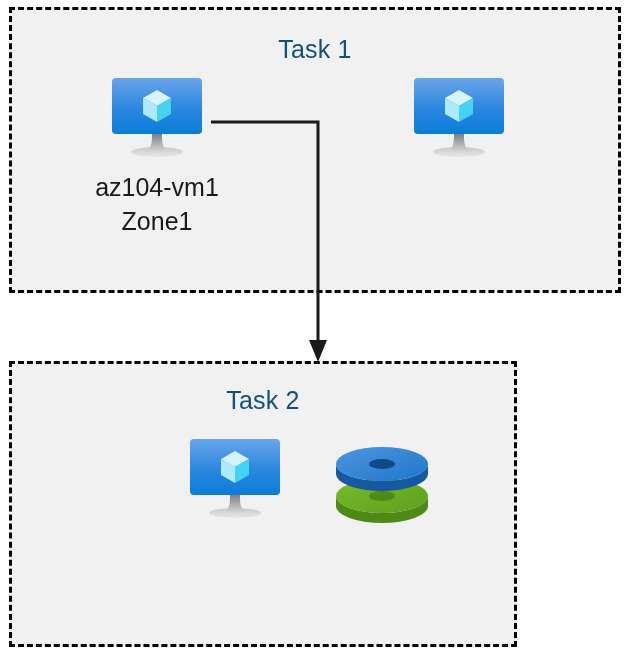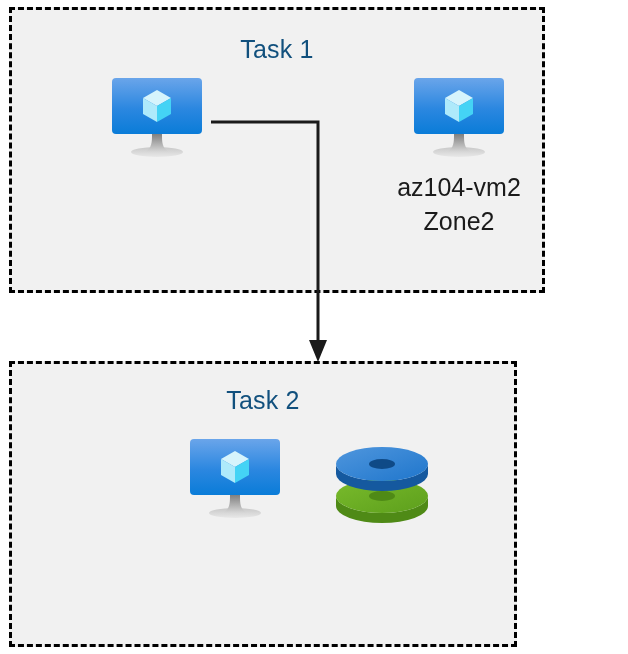--- a/index.html
+++ b/index.html
@@ -26,21 +26,21 @@
   
   .task-box {
     position: absolute;
     background: #f1f1f1;
     border: 3px dashed #000000;
     box-sizing: border-box;
   }
   #task1-box {
     left: 9px;
     top: 7px;
-    width: 536px;
+    width: 612px;
     height: 286px;
   }
   #task2-box {
     left: 9px;
     top: 361px;
     width: 508px;
     height: 286px;
   }
 
   .task-title {
@@ -136,20 +136,22 @@
 
         <rect x="8" y="2" width="90" height="56" rx="4" ry="4" fill="url(#scr1)"></rect>
 
         <g transform="translate(53,30)">
           <polygon points="0,-16 14,-8 0,0 -14,-8" fill="#d6f4fc"></polygon>
           <polygon points="-14,-8 0,0 0,16 -14,8" fill="#aeeafb"></polygon>
           <polygon points="14,-8 14,8 0,16 0,0" fill="#44d3f5"></polygon>
         </g>
       </svg>
     </div>
+    <div class="node-label">az104-vm1
+Zone1</div>
   </div>
 
   <div class="node" id="node-vm2">
     <div class="vm-icon">
       <svg width="106" height="82" viewBox="0 0 106 82" xmlns="http://www.w3.org/2000/svg">
         <defs>
           <linearGradient id="scr2" x1="0" y1="0" x2="0" y2="1">
             <stop offset="0%" stop-color="#6aa5ea"></stop>
             <stop offset="55%" stop-color="#2b87e0"></stop>
             <stop offset="100%" stop-color="#0a7cd8"></stop>
@@ -166,22 +168,20 @@
         <ellipse cx="53" cy="76" rx="26" ry="5" fill="url(#base2)"></ellipse>
         <path d="M41 76 C 48 72 48 66 48 58 L58 58 C58 66 58 72 65 76 Z" fill="url(#stand2)"></path>
         <rect x="8" y="2" width="90" height="56" rx="4" ry="4" fill="url(#scr2)"></rect>
         <g transform="translate(53,30)">
           <polygon points="0,-16 14,-8 0,0 -14,-8" fill="#d6f4fc"></polygon>
           <polygon points="-14,-8 0,0 0,16 -14,8" fill="#aeeafb"></polygon>
           <polygon points="14,-8 14,8 0,16 0,0" fill="#44d3f5"></polygon>
         </g>
       </svg>
     </div>
-    <div class="node-label">az104-vm2
-Zone2</div>
   </div>
 
   <div class="task-box" id="task2-box">
     <div class="task-title" id="task2-title">Task 2</div>
   </div>
 
   <div class="node" id="node-vm3">
     <div class="vm-icon">
       <svg width="106" height="82" viewBox="0 0 106 82" xmlns="http://www.w3.org/2000/svg">
         <defs>

